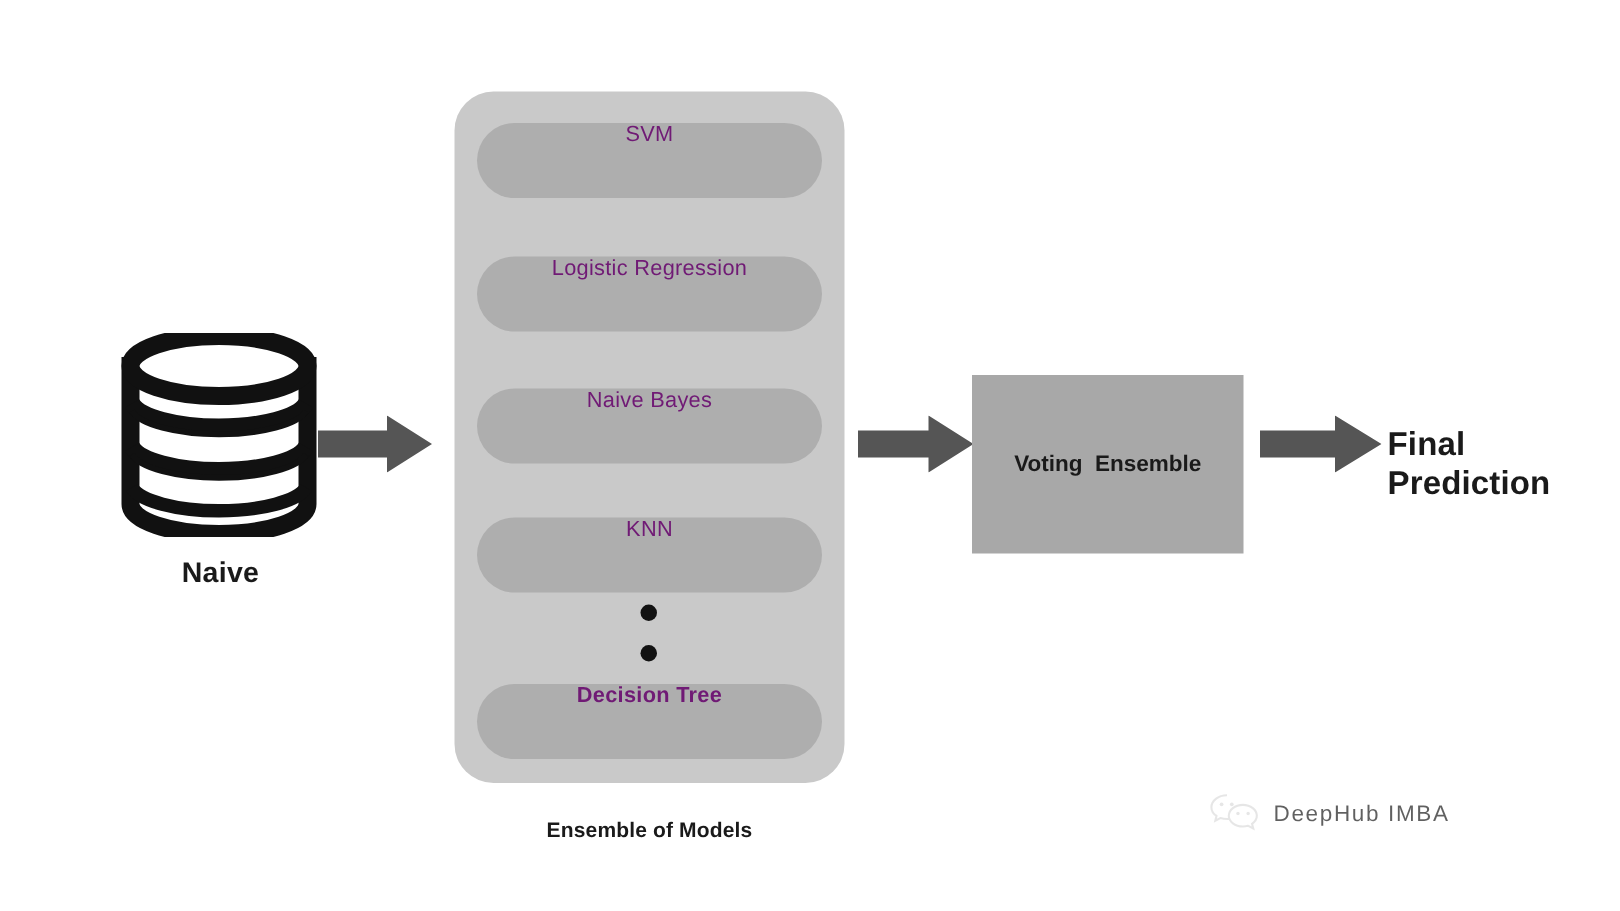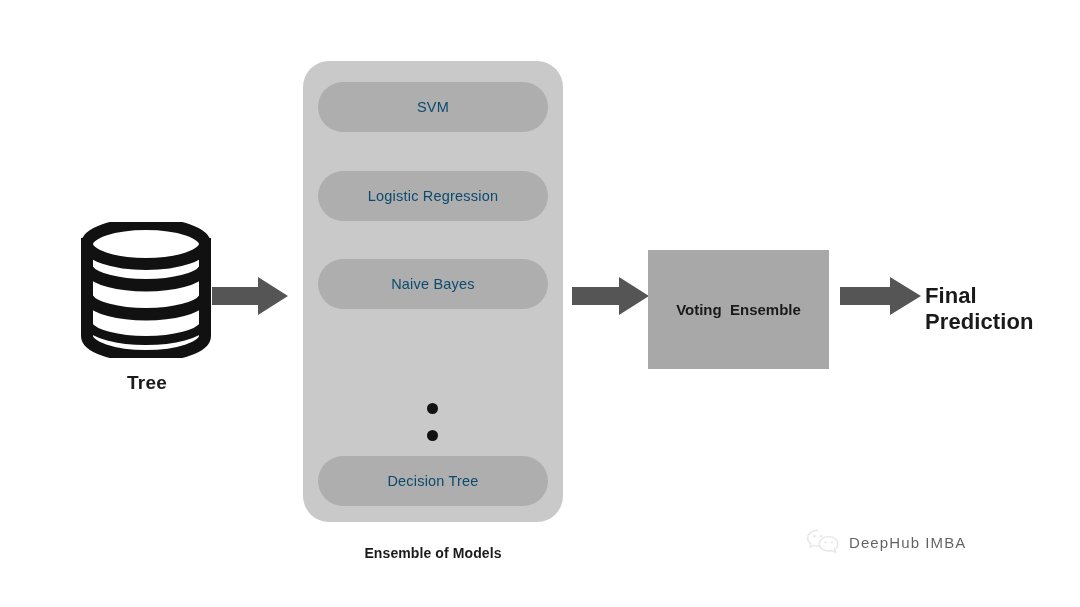--- a/index.html
+++ b/index.html
@@ -67,31 +67,31 @@
     border-radius: 26px;
   }
   .model-pill {
     position: absolute;
     left: 15px;
     width: 230px;
     height: 50px;
     background: #aeaeae;
     border-radius: 25px;
     display: flex;
-    align-items: center;
+    align-items: flex-start;
     justify-content: center;
     font-size: 14.5px;
-    color: #0c4a6e;
+    color: #701a75;
     letter-spacing: 0.2px;
   }
   #pill-svm                 { top: 21px; }
   #pill-logistic-regression { top: 110px; }
   #pill-naive-bayes         { top: 198px; }
   #pill-knn                 { top: 284px; }
-  #pill-decision-tree       { top: 395px; }
+  #pill-decision-tree       { top: 395px; font-weight: bold; }
 
   .ellipsis-dot {
     position: absolute;
     left: 124px;
     width: 11px;
     height: 11px;
     border-radius: 50%;
     background: #121212;
   }
   #ellipsis-dot-1 { top: 342px; }
@@ -170,38 +170,41 @@
           <ellipse cx="66" cy="22" rx="59" ry="20" stroke-width="12" fill="#ffffff"></ellipse>
 
           <path d="M8 47 A59 19 0 0 0 124 47" stroke-width="11"></path>
           <path d="M8 52 A59 19 0 0 0 124 52" stroke-width="4"></path>
           <path d="M8 76 A59 19 0 0 0 124 76" stroke-width="11"></path>
           <path d="M8 81 A59 19 0 0 0 124 81" stroke-width="4"></path>
           <path d="M8 103 A59 19 0 0 0 124 103" stroke-width="9"></path>
         </g>
       </svg>
     </div>
-    <div id="data-label">Tree</div>
+    <div id="data-label">Naive</div>
   </div>
 
   <div class="arrow" id="arrow-data-to-models">
     <svg viewBox="0 0 76 38" xmlns="http://www.w3.org/2000/svg" preserveAspectRatio="none">
       <polygon points="0,10 46,10 46,0 76,19 46,38 46,28 0,28" fill="#555555"></polygon>
     </svg>
   </div>
 
   <div id="ensemble-container">
     <div class="model-pill" id="pill-svm">
       <span>SVM</span>
     </div>
     <div class="model-pill" id="pill-logistic-regression">
       <span>Logistic Regression</span>
     </div>
     <div class="model-pill" id="pill-naive-bayes">
       <span>Naive Bayes</span>
+    </div>
+    <div class="model-pill" id="pill-knn">
+      <span>KNN</span>
     </div>
 
     <div class="ellipsis-dot" id="ellipsis-dot-1"></div>
     <div class="ellipsis-dot" id="ellipsis-dot-2"></div>
 
     <div class="model-pill" id="pill-decision-tree">
       <span>Decision Tree</span>
     </div>
   </div>
   <div id="ensemble-caption">Ensemble of Models</div>

